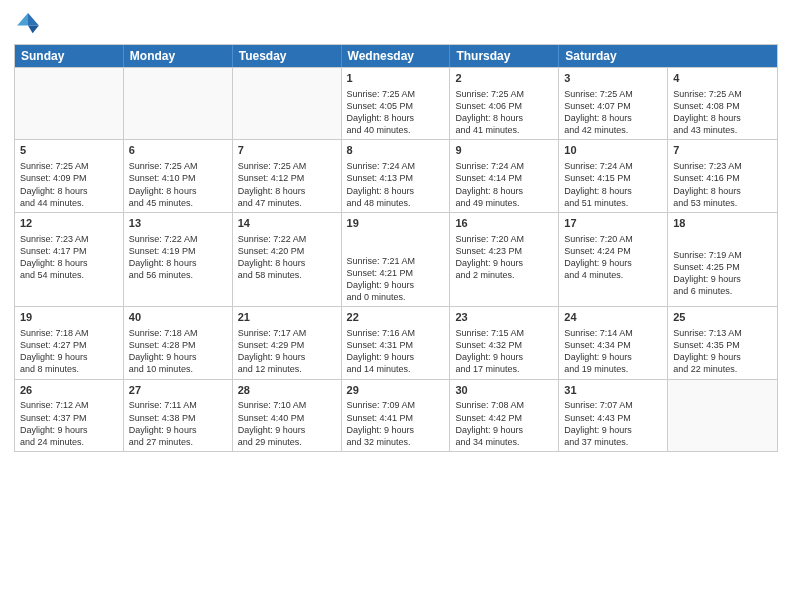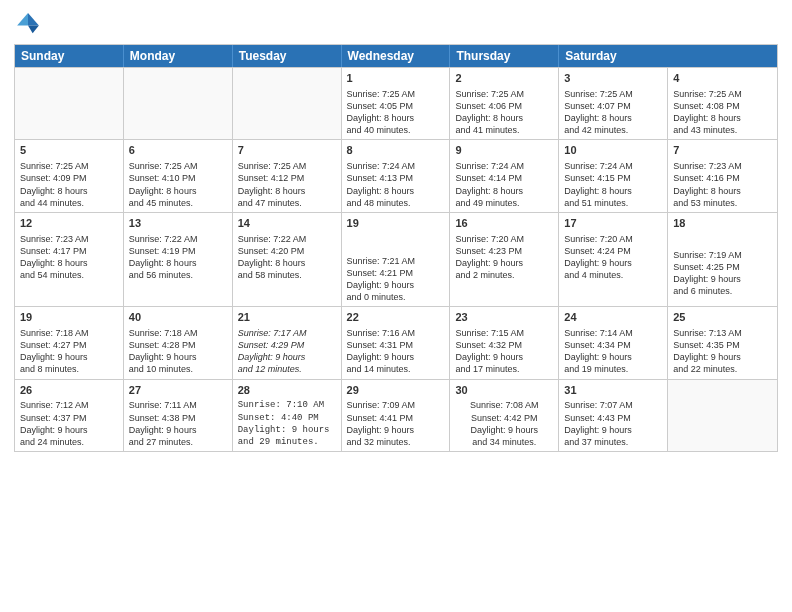--- a/index.html
+++ b/index.html
@@ -276,21 +276,21 @@
           </div>
           <div class="cal-cell">
             <div class="cell-date">40</div>
             <div class="cell-info" style="white-space: pre-line;">Sunrise: 7:18 AM
 Sunset: 4:28 PM
 Daylight: 9 hours
 and 10 minutes.</div>
           </div>
           <div class="cal-cell">
             <div class="cell-date">21</div>
-            <div class="cell-info" style="white-space: pre-line; font-style: italic;">Sunrise: 7:17 AM
+            <div class="cell-info" style="white-space: pre-line;">Sunrise: 7:17 AM
 Sunset: 4:29 PM
 Daylight: 9 hours
 and 12 minutes.</div>
           </div>
           <div class="cal-cell">
             <div class="cell-date">22</div>
             <div class="cell-info" style="white-space: pre-line;">Sunrise: 7:16 AM
 Sunset: 4:31 PM
 Daylight: 9 hours
 and 14 minutes.</div>
@@ -327,35 +327,35 @@
           </div>
           <div class="cal-cell">
             <div class="cell-date">27</div>
             <div class="cell-info" style="white-space: pre-line;">Sunrise: 7:11 AM
 Sunset: 4:38 PM
 Daylight: 9 hours
 and 27 minutes.</div>
           </div>
           <div class="cal-cell">
             <div class="cell-date">28</div>
-            <div class="cell-info" style="white-space: pre-line; font-family: Liberation Mono, monospace;">Sunrise: 7:10 AM
+            <div class="cell-info" style="white-space: pre-line;">Sunrise: 7:10 AM
 Sunset: 4:40 PM
 Daylight: 9 hours
 and 29 minutes.</div>
           </div>
           <div class="cal-cell">
             <div class="cell-date">29</div>
             <div class="cell-info" style="white-space: pre-line;">Sunrise: 7:09 AM
 Sunset: 4:41 PM
 Daylight: 9 hours
 and 32 minutes.</div>
           </div>
           <div class="cal-cell">
             <div class="cell-date">30</div>
-            <div class="cell-info" style="white-space: pre-line; text-align: center;">Sunrise: 7:08 AM
+            <div class="cell-info" style="white-space: pre-line;">Sunrise: 7:08 AM
 Sunset: 4:42 PM
 Daylight: 9 hours
 and 34 minutes.</div>
           </div>
           <div class="cal-cell">
             <div class="cell-date">31</div>
             <div class="cell-info" style="white-space: pre-line;">Sunrise: 7:07 AM
 Sunset: 4:43 PM
 Daylight: 9 hours
 and 37 minutes.</div>

